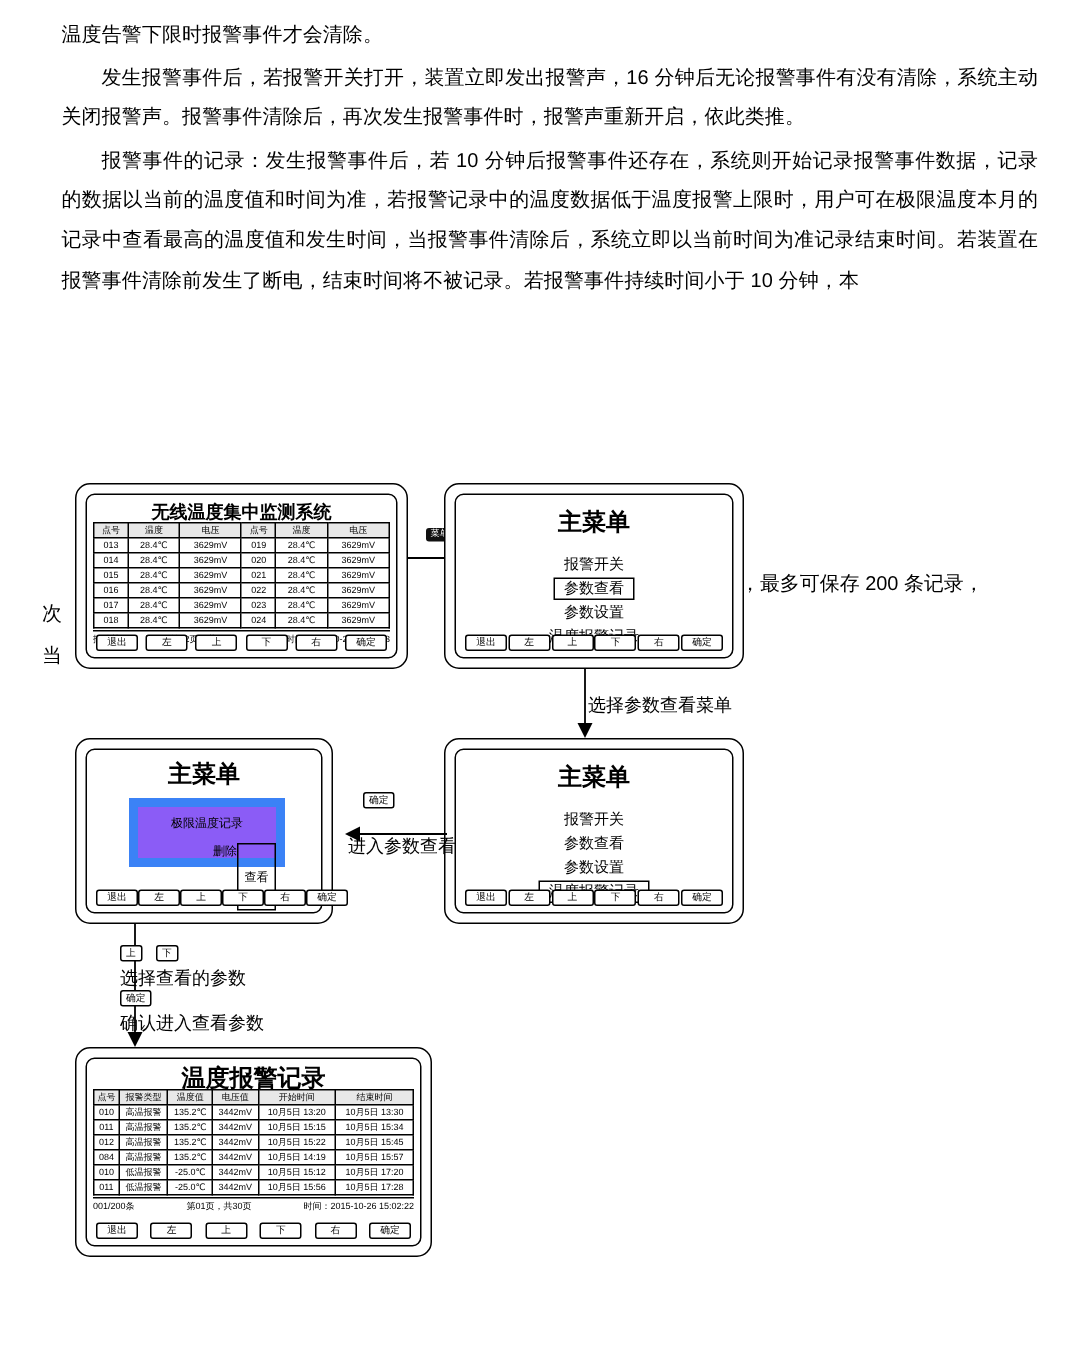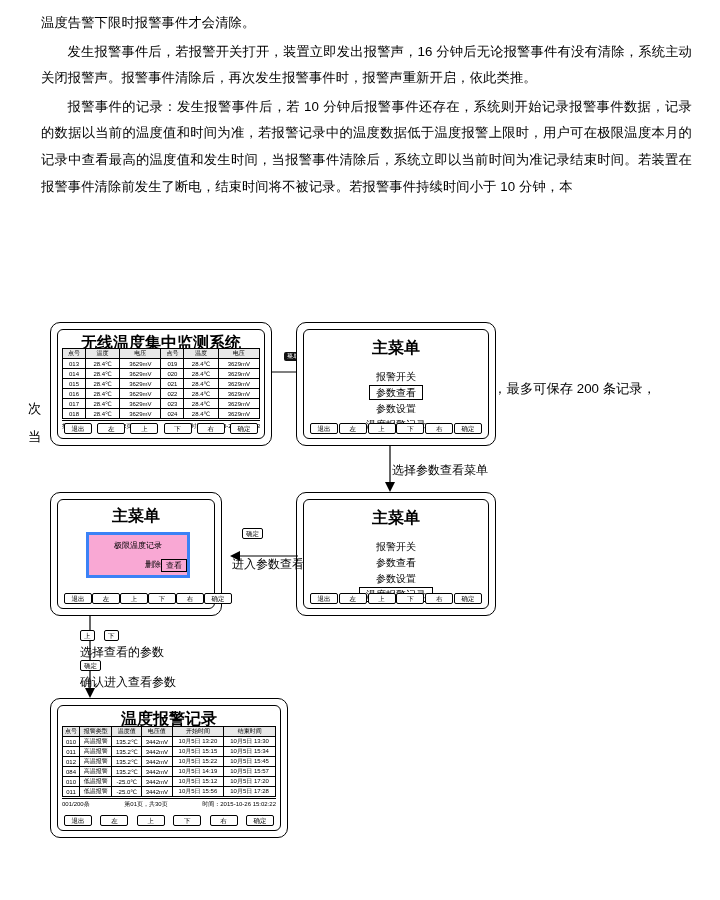--- a/index.html
+++ b/index.html
@@ -19,21 +19,21 @@
   .flow{position:absolute;left:0;top:0;width:720px;height:900px;pointer-events:none;}
   .panel{
     position:absolute;border:1px solid #000;border-radius:10px;background:#fff;
     box-sizing:border-box;
   }
   .panel .inner{
     position:absolute;left:6px;top:6px;right:6px;bottom:6px;
     border:1px solid #000;border-radius:6px;box-sizing:border-box;background:#fff;
   }
   .scr-title{
-    text-align:center;font-weight:bold;font-size:16px;margin-top:3px;
+    text-align:center;font-weight:bold;font-size:12px;margin-top:3px;
   }
   .scr-title.big{font-size:16px;}
   .btnrow{
     position:absolute;left:6px;right:6px;bottom:4px;display:flex;
     justify-content:space-between;
   }
   .btnrow .k{
     border:1px solid #000;font-size:6.5px;line-height:9px;
     min-width:26px;text-align:center;background:#fff;border-radius:2px;
   }
@@ -52,21 +52,21 @@
   .lbl{position:absolute;font-size:12px;white-space:nowrap;}
   .keycap{
     position:absolute;border:1px solid #000;font-size:6.5px;line-height:9px;
     padding:0 3px;background:#fff;text-align:center;border-radius:2px;
   }
   .black-btn{
     position:absolute;background:#111;color:#fff;font-size:6px;line-height:9px;
     padding:0 3px;border-radius:2px;text-align:center;
   }
   .sub-panel{
-    position:absolute;border:3px solid #3b82f6;background:#f9a8d4;box-sizing:border-box;
+    position:absolute;border:6px solid #3b82f6;background:#8b5cf6;box-sizing:border-box;
   }
 </style>
 </head>
 <body>
 
 <div class="doc">
   <p class="para">温度告警下限时报警事件才会清除。</p>
   <p class="para indent">发生报警事件后，若报警开关打开，装置立即发出报警声，16 分钟后无论报警事件有没有清除，系统主动关闭报警声。报警事件清除后，再次发生报警事件时，报警声重新开启，依此类推。</p>
   <p class="para indent">报警事件的记录：发生报警事件后，若 10 分钟后报警事件还存在，系统则开始记录报警事件数据，记录的数据以当前的温度值和时间为准，若报警记录中的温度数据低于温度报警上限时，用户可在极限温度本月的记录中查看最高的温度值和发生时间，当报警事件清除后，系统立即以当前时间为准记录结束时间。若装置在报警事件清除前发生了断电，结束时间将不被记录。若报警事件持续时间小于 10 分钟，本</p>
 </div>
@@ -219,21 +219,21 @@
   <div class="keycap" style="left:242px;top:528px;">确定</div>
   <div class="lbl" style="left:232px;top:556px;">进入参数查看</div>
 
   <div class="panel" style="left:50px;top:492px;width:172px;height:124px;">
     <div class="inner">
       <div class="scr-title big" style="margin-top:6px;">主菜单</div>
       <div class="sub-panel" style="left:28px;top:32px;width:104px;height:46px;">
         <div style="font-size:8px;text-align:center;margin-top:5px;">极限温度记录</div>
         <div style="display:flex;justify-content:flex-end;margin-top:8px;">
           <span style="font-size:8px;">删除</span>
-          <span style="font-size:8px;border:1px solid #000;padding:0 4px;">查看</span>
+          <span style="font-size:8px;border:1px solid #000;padding:16px 4px;">查看</span>
         </div>
       </div>
       <div class="btnrow">
         <span class="k">退出</span>
         <span class="k">左</span>
         <span class="k">上</span>
         <span class="k">下</span>
         <span class="k">右</span>
         <span class="k">确定</span>
       </div>

